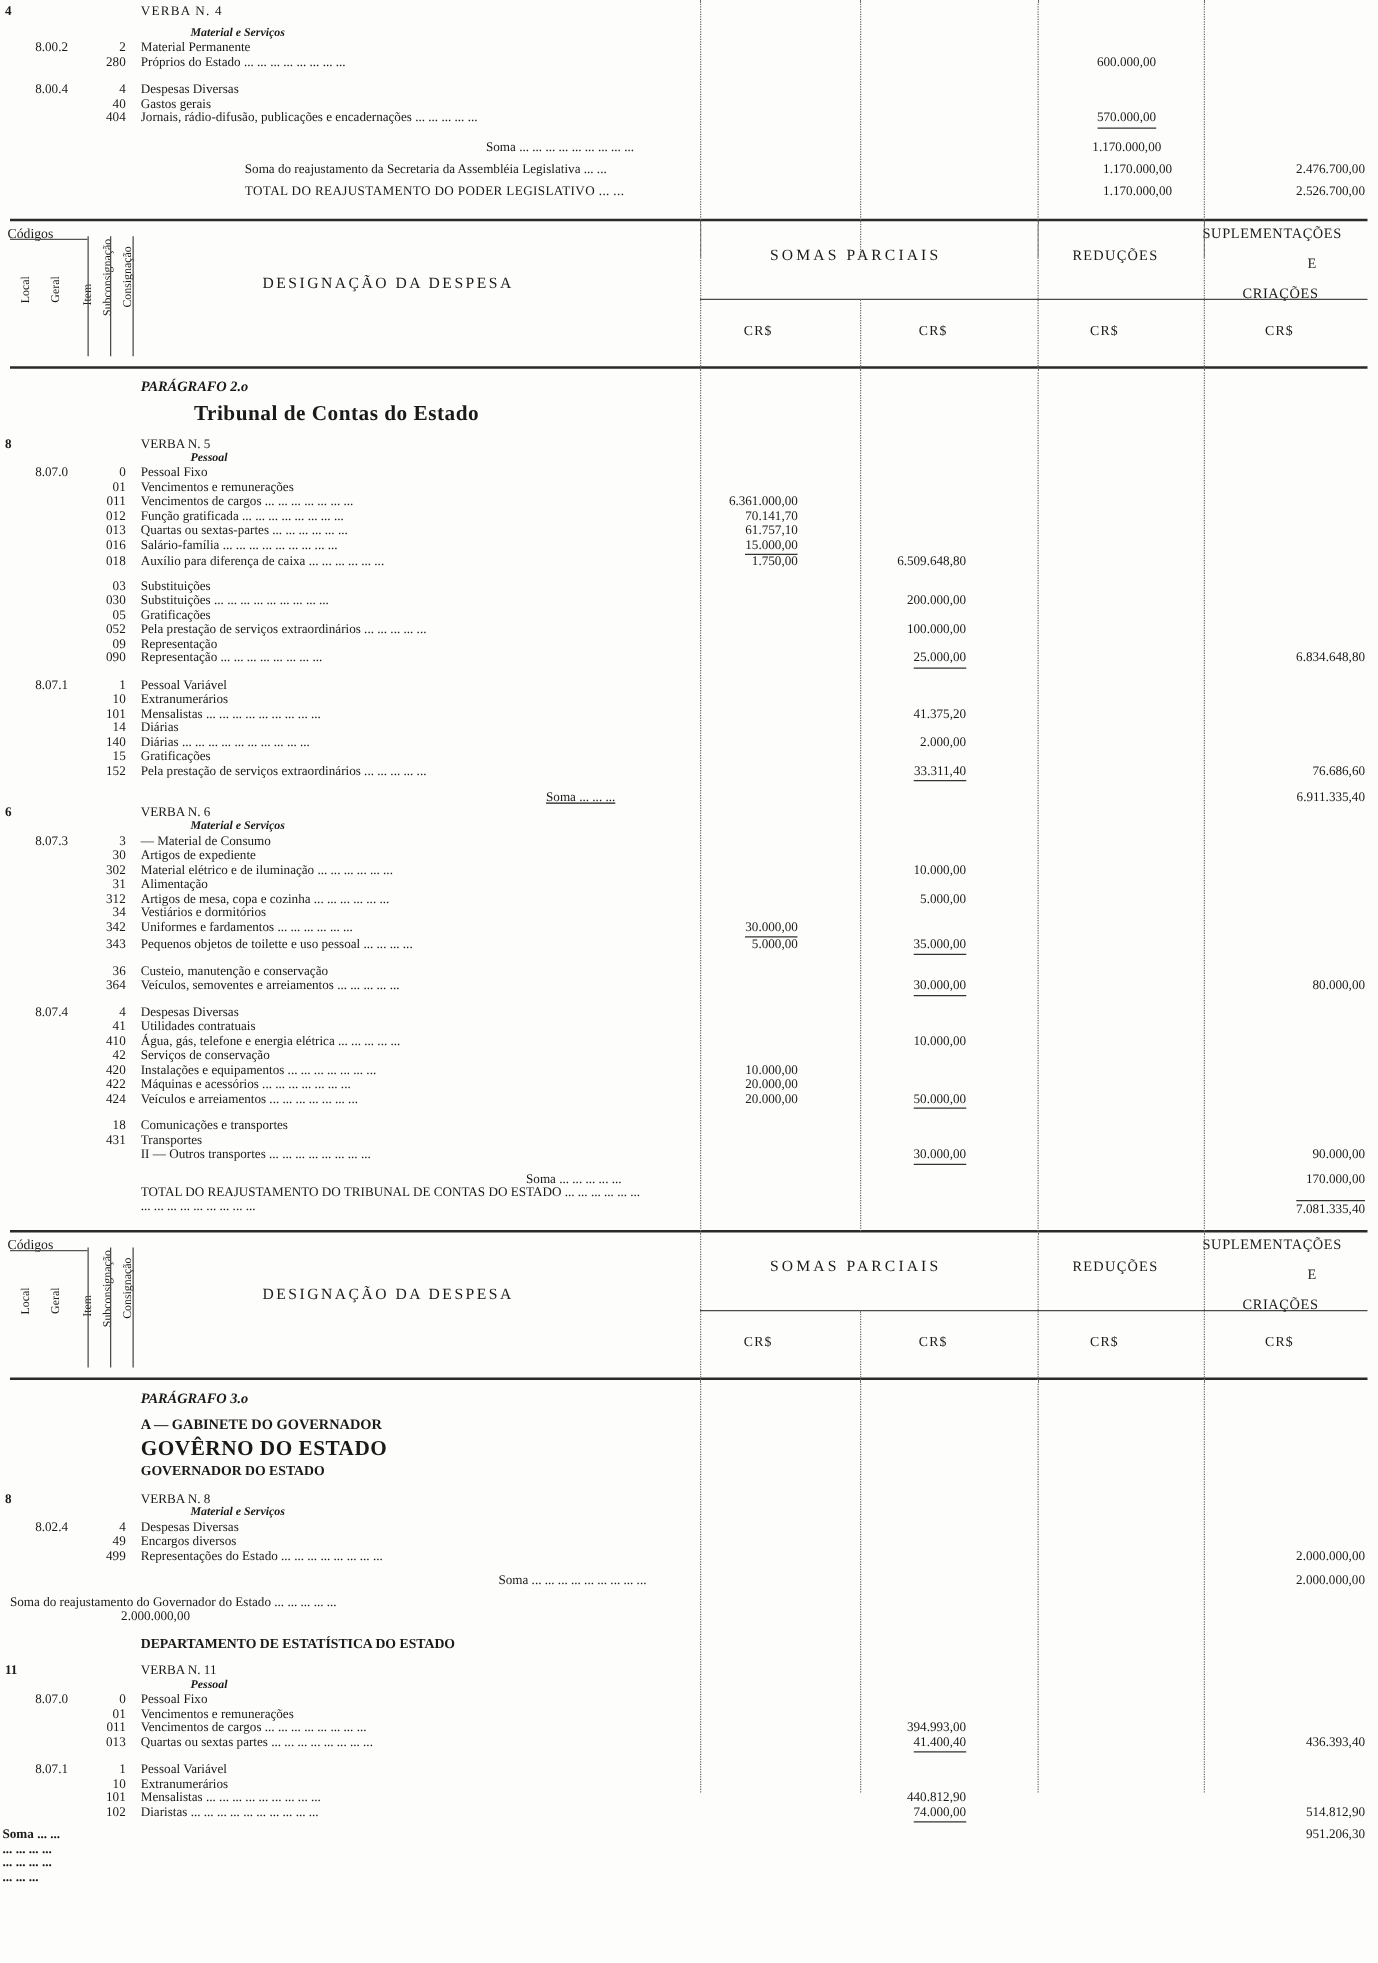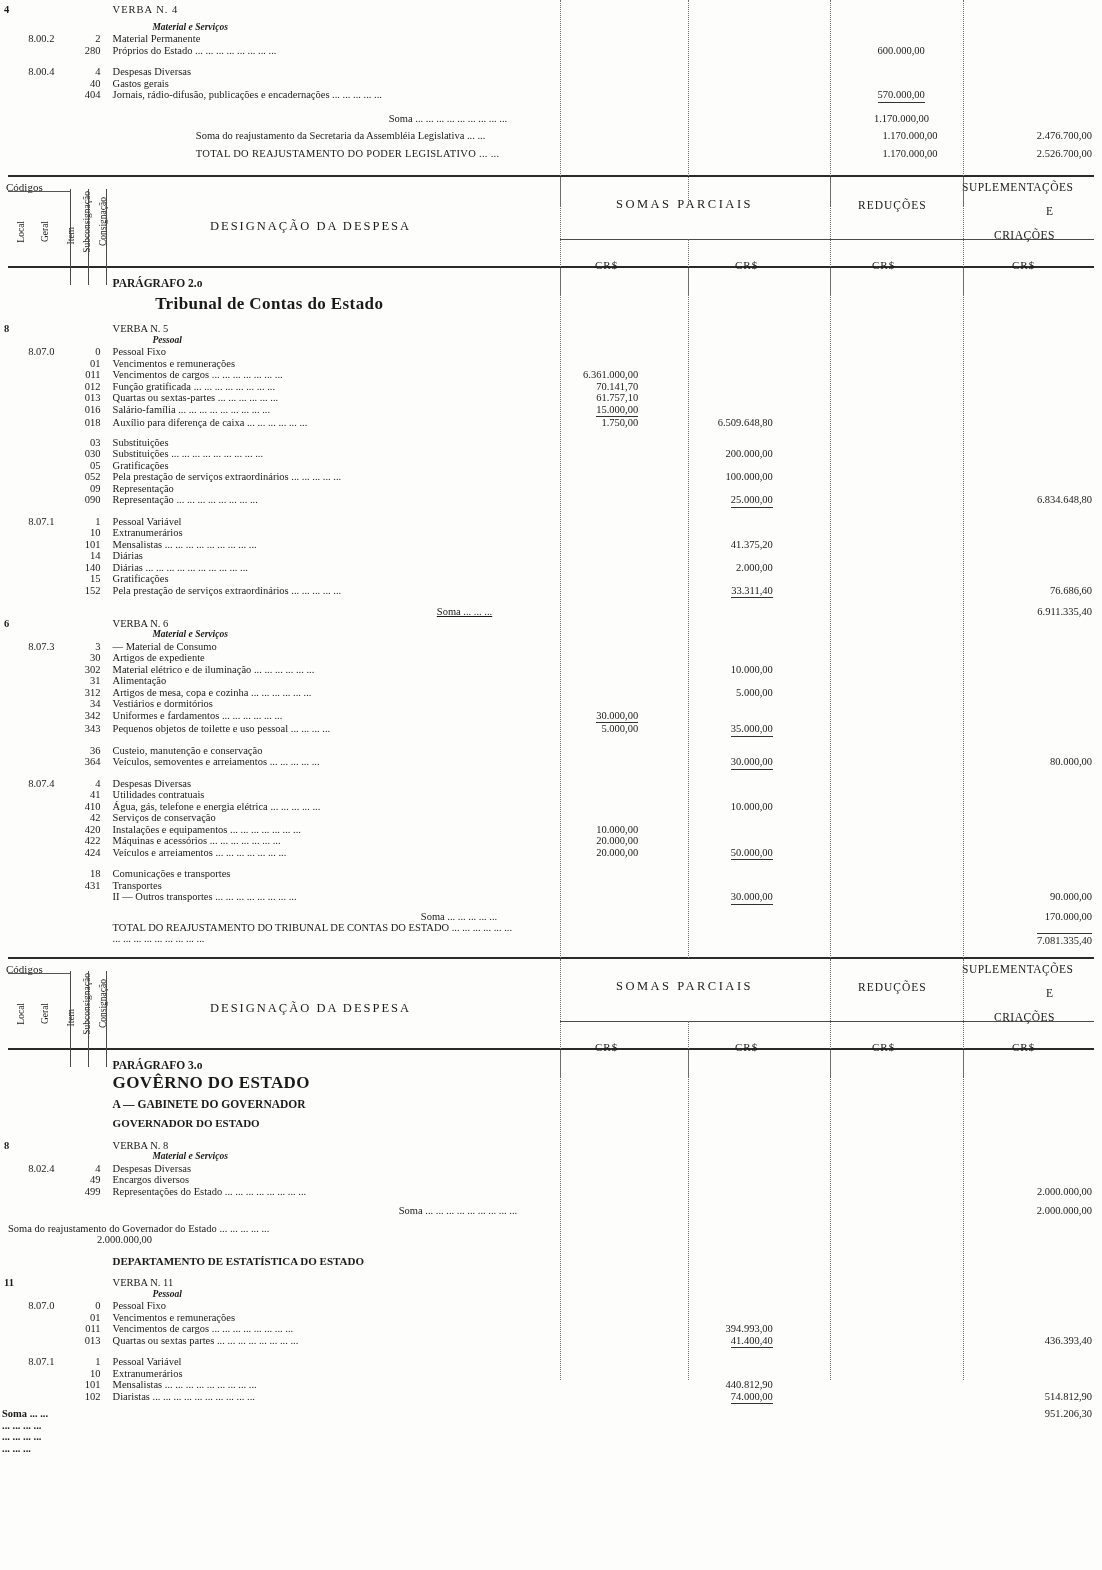--- a/index.html
+++ b/index.html
@@ -62,21 +62,21 @@
   .hr-thick {
     border: none;
     border-top: 2px solid #2a2a2a;
     margin: 2px 0 0 0;
     height: 0;
   }
 
   
   .hdr {
     position: relative;
-    height: 91px;
+    height: 118px;
     font-size: 11px;
   }
   .hdr .codigos {
     position: absolute; left: 6px; top: 4px;
     font-size: 11px;
   }
   .hdr .rot {
     position: absolute;
     writing-mode: vertical-rl;
     transform: rotate(180deg);
@@ -117,21 +117,21 @@
   .hdr-mid {
     position: absolute; left: 560px; right: 8px; top: 62px;
     border-top: 1px solid #4a4a4a;
   }
 
   .sect-title {
     font-size: 17px;
     font-weight: bold;
     letter-spacing: 0.4px;
   }
-  .para-label { font-size: 11.5px; font-weight: bold; }
+  .para-label { font-size: 11.5px; font-weight: bold; font-style: italic; }
 
   .underline-num {
     display: inline-block;
     border-bottom: 1px solid #333;
     padding-bottom: 1px;
   }
   .topline-num {
     display: inline-block;
     border-top: 1px solid #333;
     padding-top: 1px;
@@ -863,36 +863,36 @@
       <div class="c-local"></div>
         <div class="c-geral"></div>
         <div class="c-item"></div>
       <div class="c-desig para-label">PARÁGRAFO 3.o</div>
       <div class="c-parc1"></div>
         <div class="c-parc2"></div>
         <div class="c-red"></div>
         <div class="c-sup"></div>
     </div>
 
+    <div class="row" style="margin-top:10px;">
+      <div class="c-local"></div>
+        <div class="c-geral"></div>
+        <div class="c-item"></div>
+      <div class="c-desig bold" style="font-size:11.5px;">A — GABINETE DO GOVERNADOR</div>
+      <div class="c-parc1"></div>
+        <div class="c-parc2"></div>
+        <div class="c-red"></div>
+        <div class="c-sup"></div>
+    </div>
+
     <div class="row" style="margin-top:6px;">
       <div class="c-local"></div>
         <div class="c-geral"></div>
         <div class="c-item"></div>
       <div class="c-desig sect-title">GOVÊRNO DO ESTADO</div>
-      <div class="c-parc1"></div>
-        <div class="c-parc2"></div>
-        <div class="c-red"></div>
-        <div class="c-sup"></div>
-    </div>
-
-    <div class="row" style="margin-top:10px;">
-      <div class="c-local"></div>
-        <div class="c-geral"></div>
-        <div class="c-item"></div>
-      <div class="c-desig bold" style="font-size:11.5px;">A — GABINETE DO GOVERNADOR</div>
       <div class="c-parc1"></div>
         <div class="c-parc2"></div>
         <div class="c-red"></div>
         <div class="c-sup"></div>
     </div>
 
     <div class="row" style="margin-top:8px;">
       <div class="c-local"></div>
         <div class="c-geral"></div>
         <div class="c-item"></div>

